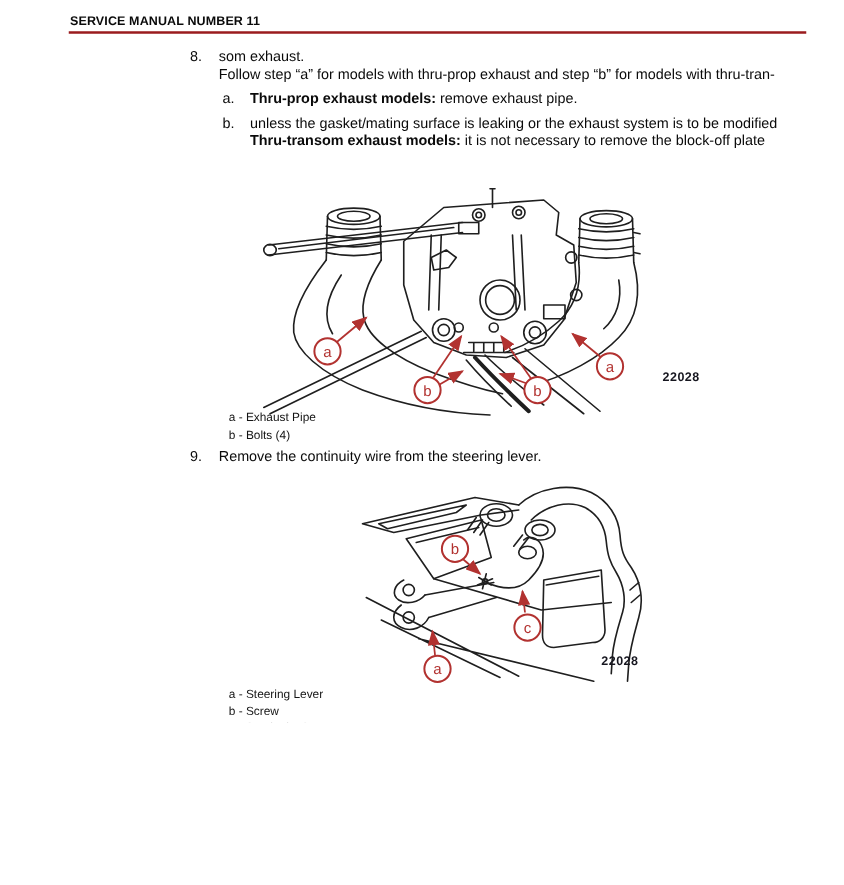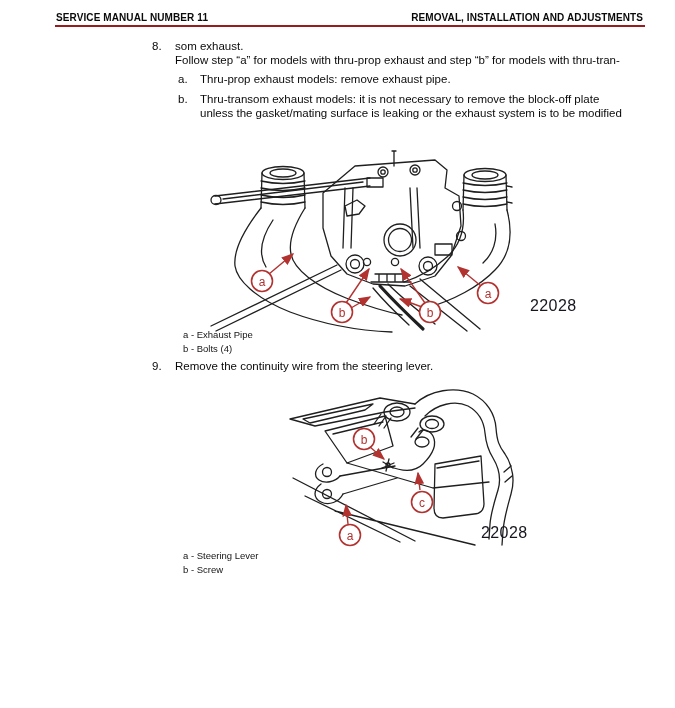--- a/index.html
+++ b/index.html
@@ -7,41 +7,40 @@
         font-family:"Liberation Sans",sans-serif;color:#0a0a0a;overflow:hidden;}
 
   .header{position:absolute;left:56px;right:32px;top:12px;display:flex;
           justify-content:space-between;font-size:10px;font-weight:bold;letter-spacing:.1px;}
   .rule{position:absolute;left:55px;top:25px;width:590px;height:2px;background:#9a1b1e;}
 
   .step{position:absolute;font-size:11.5px;line-height:14px;}
   .step .num{position:absolute;left:0;top:0;}
   .step .body{margin-left:23px;white-space:nowrap;}
   .substep .body{margin-left:22px;}
-  b{font-weight:normal;margin-top:48px;}
+  b{font-weight:bold;margin-top:48px;}
 
   .caption{position:absolute;left:183px;font-size:9.5px;line-height:13.5px;color:#141414;}
-  .fignum{position:absolute;font-size:16px;letter-spacing:.4px;color:#16161f;}
+  .fignum{position:absolute;font-size:10px;letter-spacing:.4px;color:#16161f;font-weight:bold;}
 
   .fig{position:absolute;}
   .art{stroke:#1f1f1f;fill:none;stroke-width:1.3;stroke-linecap:round;stroke-linejoin:round;}
   .art-thick{stroke:#1f1f1f;fill:none;stroke-width:3.2;stroke-linecap:round;}
   .callout-line{stroke:#b23230;stroke-width:1.4;fill:none;}
   .callout-circle{stroke:#b23230;stroke-width:1.6;fill:#ffffff;}
   .callout-letter{fill:#b23230;font-family:"Liberation Sans",sans-serif;font-size:12px;
                   text-anchor:middle;}
 </style>
 </head>
 <body>
 
 <div class="page">
 
   <div class="header">
     <span>SERVICE MANUAL NUMBER 11</span>
-    <span>REMOVAL, INSTALLATION AND ADJUSTMENTS</span>
   </div>
   <div class="rule"></div>
 
   <div class="step" style="left:152px;top:39px;">
     <span class="num">8.</span>
     <div class="body">
       <div>som exhaust.</div>
       <div>Follow step “a” for models with thru-prop exhaust and step “b” for models with thru-tran-</div>
     </div>
   </div>
@@ -49,22 +48,22 @@
   <div class="step substep" style="left:178px;top:72px;">
     <span class="num">a.</span>
     <div class="body">
       <div><b>Thru-prop exhaust models:</b><span> remove exhaust pipe.</span></div>
     </div>
   </div>
 
   <div class="step substep" style="left:178px;top:92px;">
     <span class="num">b.</span>
     <div class="body">
+      <div>unless the gasket/mating surface is leaking or the exhaust system is to be modified</div>
       <div><b>Thru-transom exhaust models:</b><span> it is not necessary to remove the block-off plate</span></div>
-      <div>unless the gasket/mating surface is leaking or the exhaust system is to be modified</div>
     </div>
   </div>
 
   <svg class="fig" style="left:195px;top:148px;" width="380" height="188" viewBox="0 0 380 188">
     <defs>
       <marker id="arrow1" markerWidth="9" markerHeight="7" refX="8" refY="3.5" orient="auto">
         <path d="M0,0 L9,3.5 L0,7 Z" fill="#b23230"></path>
       </marker>
     </defs>
 

